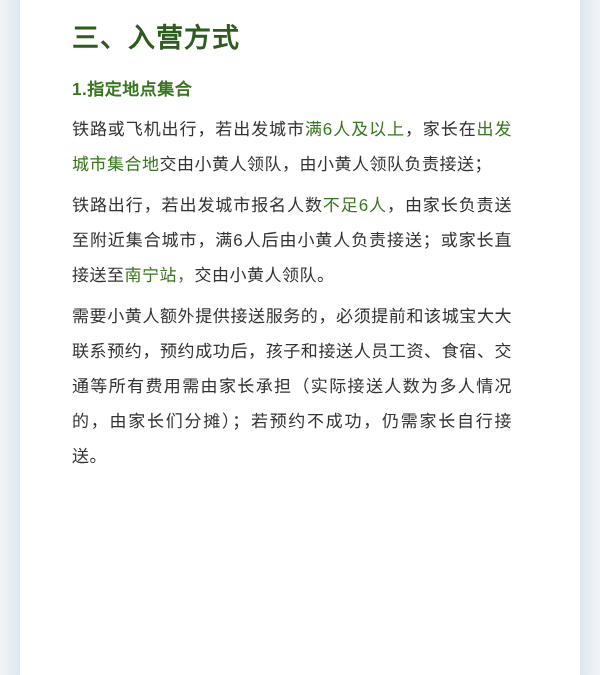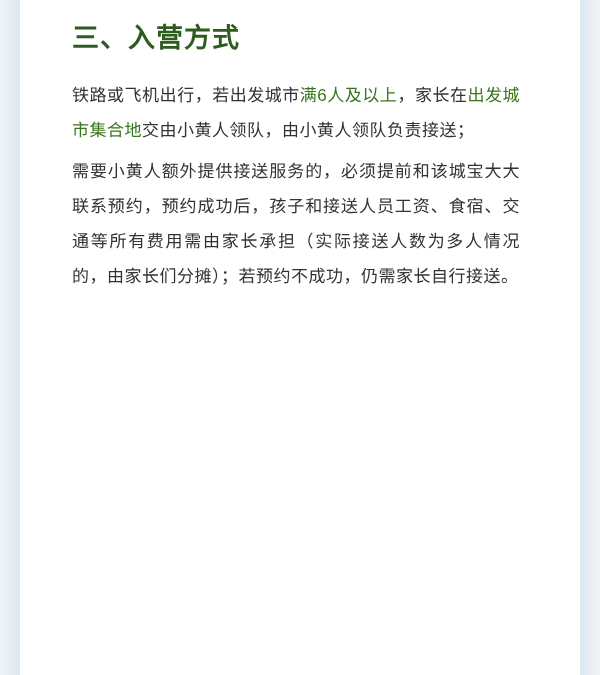--- a/index.html
+++ b/index.html
@@ -32,34 +32,36 @@
     line-height:24px;
     font-weight:700;
     letter-spacing:0.5px;
     color:var(--heading-green,#38761d);
   }
   h2.section-heading + h2.section-heading,
   p + h2.section-heading{
     margin-top:14px;
   }
   p.paragraph{
-    margin:0 8px 6px 0;
+    margin:0 16px 6px 0;
     font-size:17px;
     line-height:35px;
     letter-spacing:0.5px;
     font-weight:500;
     color:var(--body-color,#333333);
     text-align:justify;
   }
   .seg-normal{color:var(--body-color,#333333);}
   .seg-green{color:var(--highlight-green,#38761d);}
   .seg-blue{color:var(--link-blue,#576b95);}
 </style>
 </head>
 <body>
 
 <div class="card">
   <h1 class="page-title">三、入营方式</h1>
   <main>
+      <h2 class="section-heading">1.指定地点集合</h2>
       <p class="paragraph"><span class="seg-normal">铁路或飞机出行，若出发城市</span><span class="seg-green">满6人及以上</span><span class="seg-normal">，家长在</span><span class="seg-green">出发城市集合地</span><span class="seg-normal">交由小黄人领队，由小黄人领队负责接送；</span></p>
+      <p class="paragraph"><span class="seg-normal">铁路出行，若出发城市报名人数</span><span class="seg-green">不足6人</span><span class="seg-normal">，由家长负责送至附近集合城市，满6人后由小黄人负责接送；或家长直接送至</span><span class="seg-green">南宁站</span><span class="seg-blue">，</span><span class="seg-normal">交由小黄人领队。</span></p>
       <p class="paragraph"><span class="seg-normal">需要小黄人额外提供接送服务的，必须提前和该城宝大大联系预约，预约成功后，孩子和接送人员工资、食宿、交通等所有费用需由家长承担（实际接送人数为多人情况的，由家长们分摊）；若预约不成功，仍需家长自行接送。</span></p>
     </main>
 </div>
 
 </body></html>

